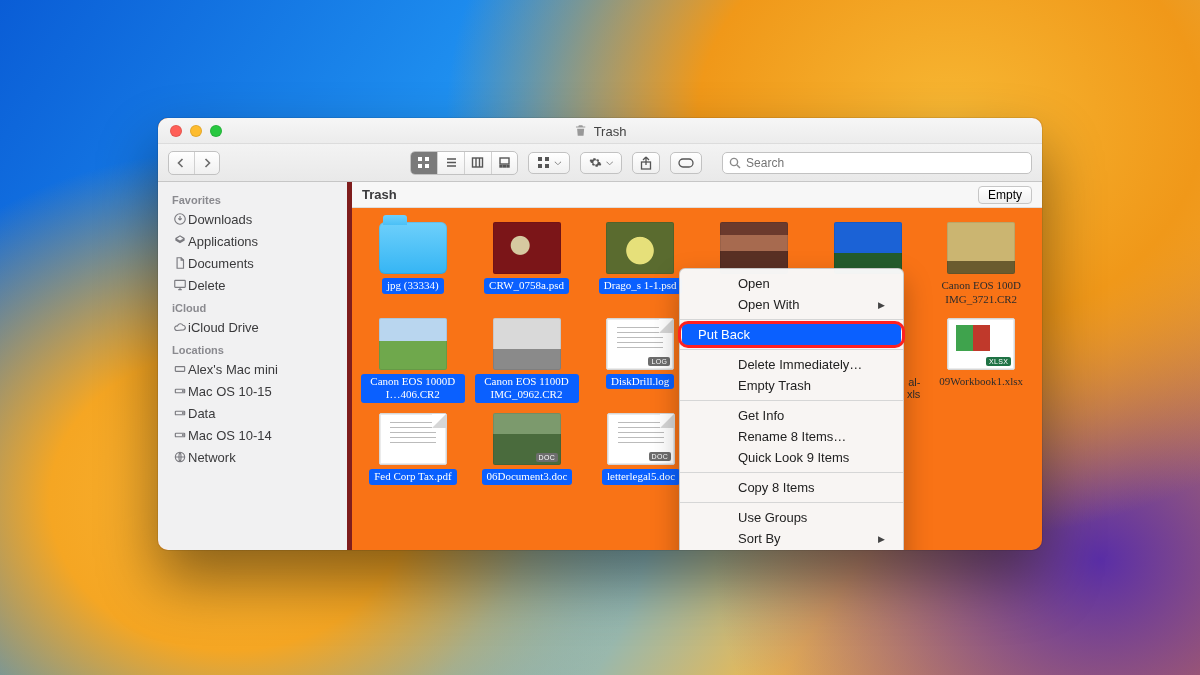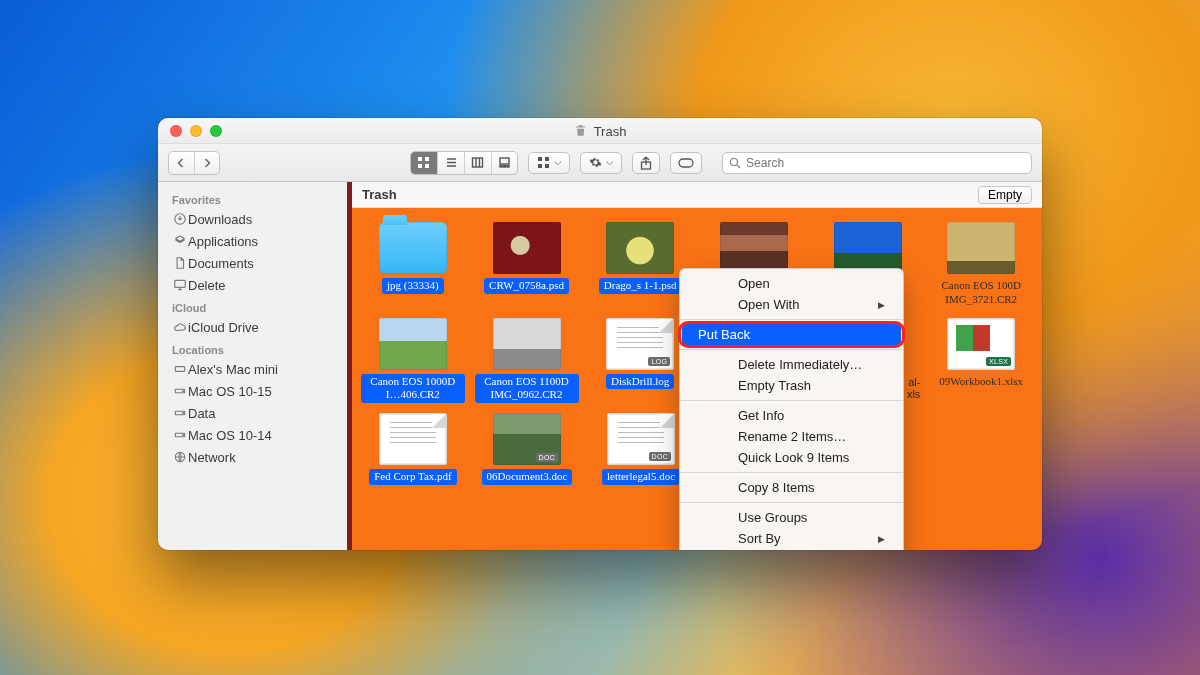--- a/index.html
+++ b/index.html
@@ -412,21 +412,21 @@
   <div class="ctx-menu">
     <div class="ctx-item">Open</div>
     <div class="ctx-item has-sub">Open With</div>
     <div class="ctx-sep"></div>
     <div class="ctx-item highlight">Put Back</div>
     <div class="ctx-sep"></div>
     <div class="ctx-item">Delete Immediately…</div>
     <div class="ctx-item">Empty Trash</div>
     <div class="ctx-sep"></div>
     <div class="ctx-item">Get Info</div>
-    <div class="ctx-item">Rename 2 Items…</div>
+    <div class="ctx-item">Rename 8 Items…</div>
     <div class="ctx-item">Quick Look 9 Items</div>
     <div class="ctx-sep"></div>
     <div class="ctx-item">Copy 8 Items</div>
     <div class="ctx-sep"></div>
     <div class="ctx-item">Use Groups</div>
     <div class="ctx-item has-sub">Sort By</div>
     <div class="ctx-item">Show View Options</div>
   </div>
 
 </div>

